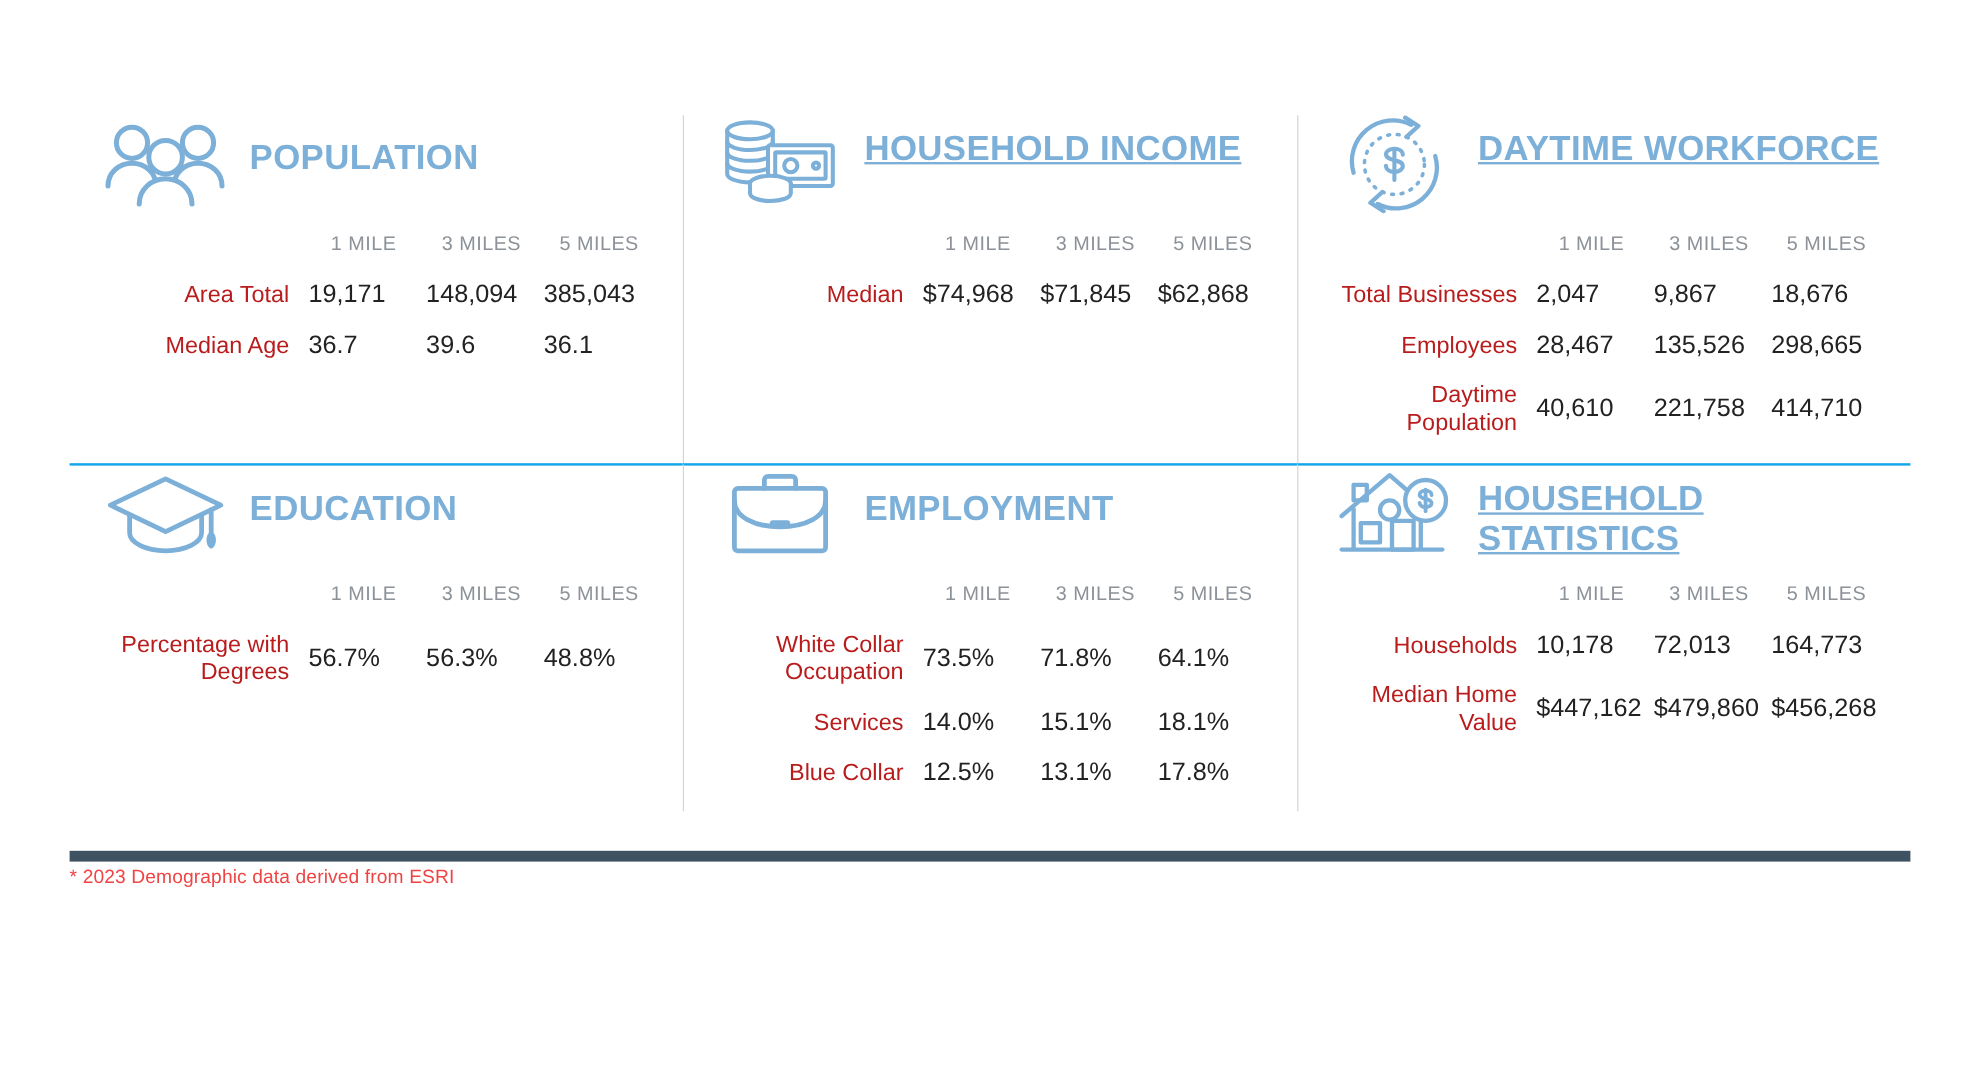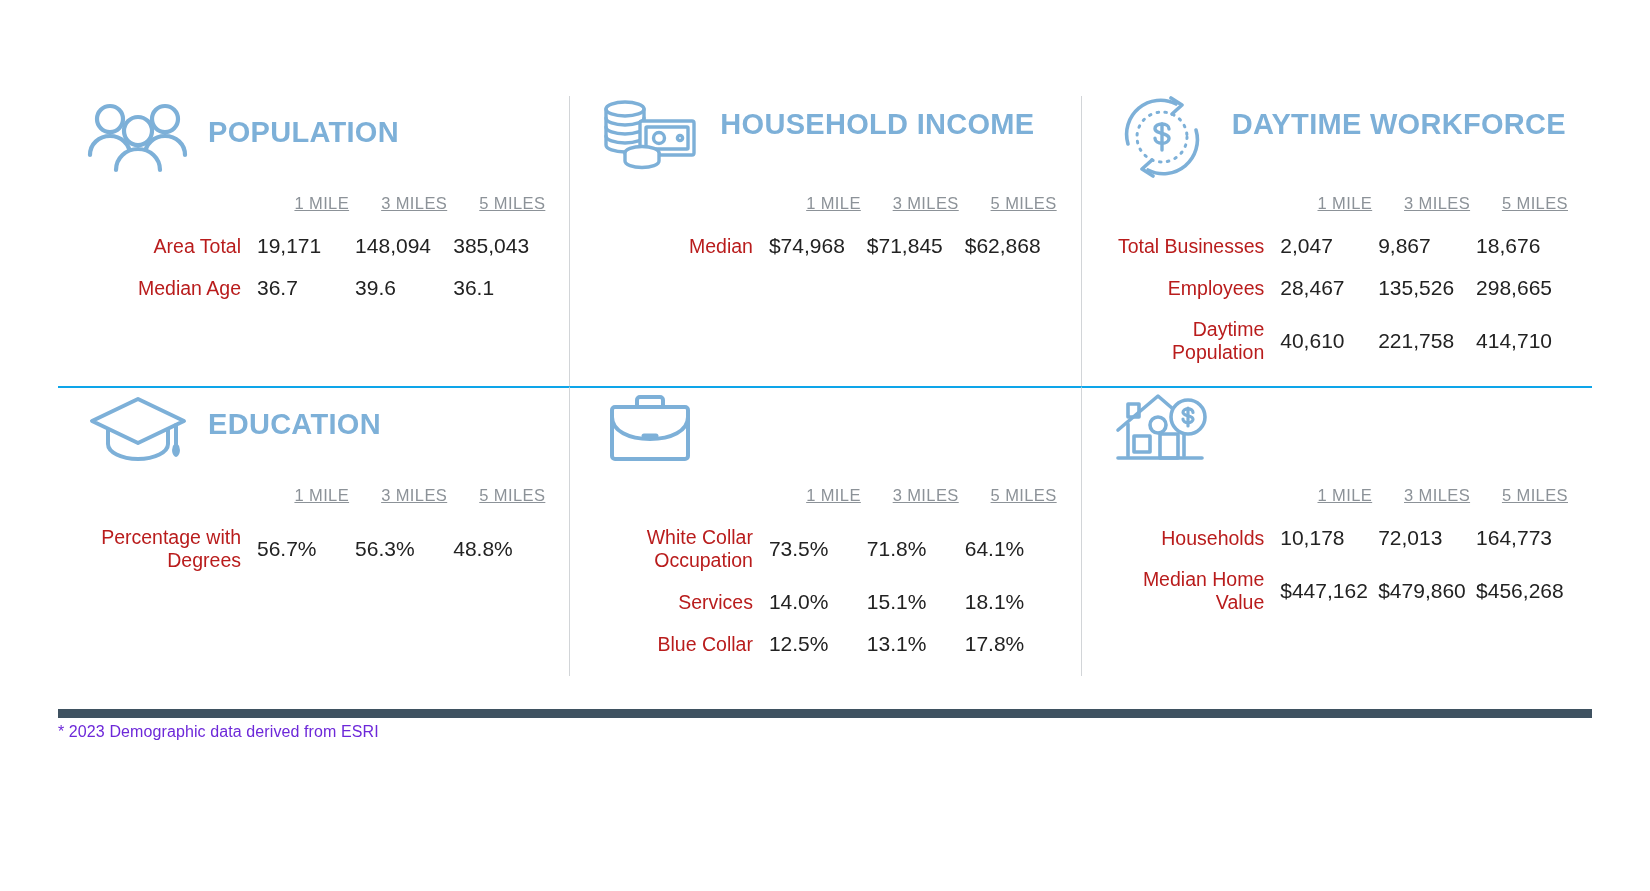--- a/index.html
+++ b/index.html
@@ -20,43 +20,43 @@
   .panel.r2{border-top:2px solid #0ea5e9;}
 
   .phead{display:flex;align-items:flex-start;gap:18px;height:96px;padding-left:10px;}
   .picon{flex:0 0 auto;width:104px;height:82px;display:flex;align-items:center;justify-content:center;}
   .picon svg{display:block;}
   .ptitle{
     color:#7db0d8;font-weight:bold;font-size:29px;line-height:1.14;
     letter-spacing:.3px;text-transform:uppercase;padding-top:20px;
     font-family:"Liberation Sans", sans-serif;
   }
-  .panel.tall .ptitle{padding-top:12px;}
+  .panel.tall .ptitle{padding-top:12px;text-decoration:underline;}
 
   table.stats{width:100%;border-collapse:collapse;table-layout:fixed;margin-top:2px;}
   table.stats col.lbl{width:38%;}
   table.stats col.val{width:20.6%;}
   table.stats th{
-    font-size:16.5px;color:#8c9298;font-weight:normal;text-align:right;
-    padding:0 6px 12px 0;letter-spacing:.4px;text-decoration:underline;
+    font-size:16.5px;color:#8c9298;font-weight:normal;text-align:center;
+    padding:0 6px 12px 0;letter-spacing:.4px;
   }
   table.stats th.lblh{padding:0;}
   table.stats td.rl{
     font-size:19.5px;color:#b91c1c;text-align:right;
     padding:9px 16px 9px 0;line-height:1.18;font-weight:normal;
   }
   table.stats td.v{
     font-size:21px;color:#222222;text-align:left;
     padding:9px 6px 9px 0;white-space:nowrap;
   }
 
   .footbar{position:absolute;left:58px;top:709px;width:1534px;height:9px;background:#3f5261;}
   .footnote{
     position:absolute;left:58px;top:723px;
-    font-size:16px;color:#6d28d9;letter-spacing:.1px;
+    font-size:16px;color:#ef4444;letter-spacing:.1px;
   }
 </style>
 </head>
 <body>
 
 <div class="sheet">
 
   <div class="grid">
 
     <div class="panel c1 r1">
@@ -244,20 +244,21 @@
     <div class="panel c2 r2">
       <div class="phead">
         <div class="picon">
           <svg width="88" height="76" viewBox="0 0 88 76" fill="none" stroke="#7db0d8" stroke-width="4" stroke-linejoin="round" stroke-linecap="round">
             <path d="M31 16V9a3 3 0 0 1 3-3h20a3 3 0 0 1 3 3v7"></path>
             <rect x="6" y="16" width="76" height="52" rx="3"></rect>
             <path d="M6 26c0 14 17 22 38 22s38-8 38-22"></path>
             <path d="M38 45h12" stroke-width="5"></path>
           </svg>
         </div>
+        <div class="ptitle">EMPLOYMENT</div>
       </div>
       <table class="stats">
         <colgroup>
             <col class="lbl">
             <col class="val">
             <col class="val">
             <col class="val">
           </colgroup>
         <thead>
           <tr>
@@ -300,20 +301,21 @@
             <path d="M4 68h84"></path>
             <rect x="14" y="14" width="11" height="13"></rect>
             <circle cx="44" cy="35" r="8"></circle>
             <rect x="20" y="46" width="16" height="16"></rect>
             <rect x="46" y="44" width="18" height="24"></rect>
             <circle cx="74" cy="27" r="17" fill="#ffffff"></circle>
             <path d="M74 18v18" stroke-width="3.2"></path>
             <path d="M79 22.5c0-2.2-2.2-3.6-5-3.6s-5 1.3-5 3.3c0 4.4 10 2.6 10 7 0 2-2.2 3.4-5 3.4s-5-1.4-5-3.6" stroke-width="3.2"></path>
           </svg>
         </div>
+        <div class="ptitle">HOUSEHOLD STATISTICS</div>
       </div>
       <table class="stats">
         <colgroup>
             <col class="lbl">
             <col class="val">
             <col class="val">
             <col class="val">
           </colgroup>
         <thead>
           <tr>

